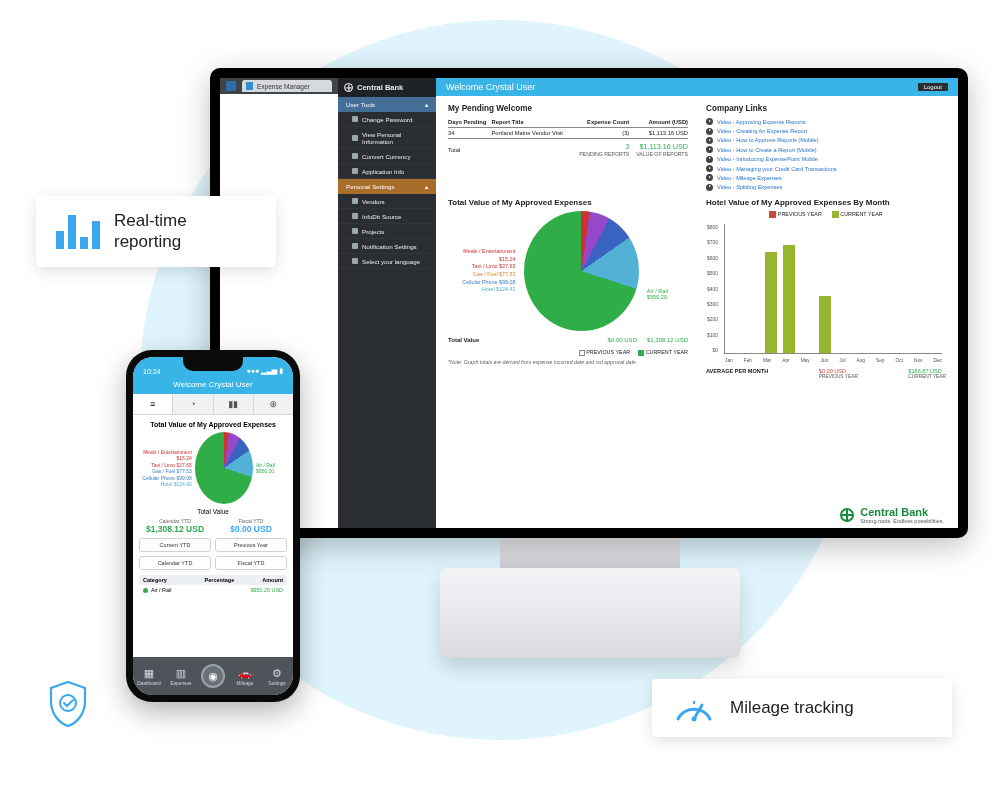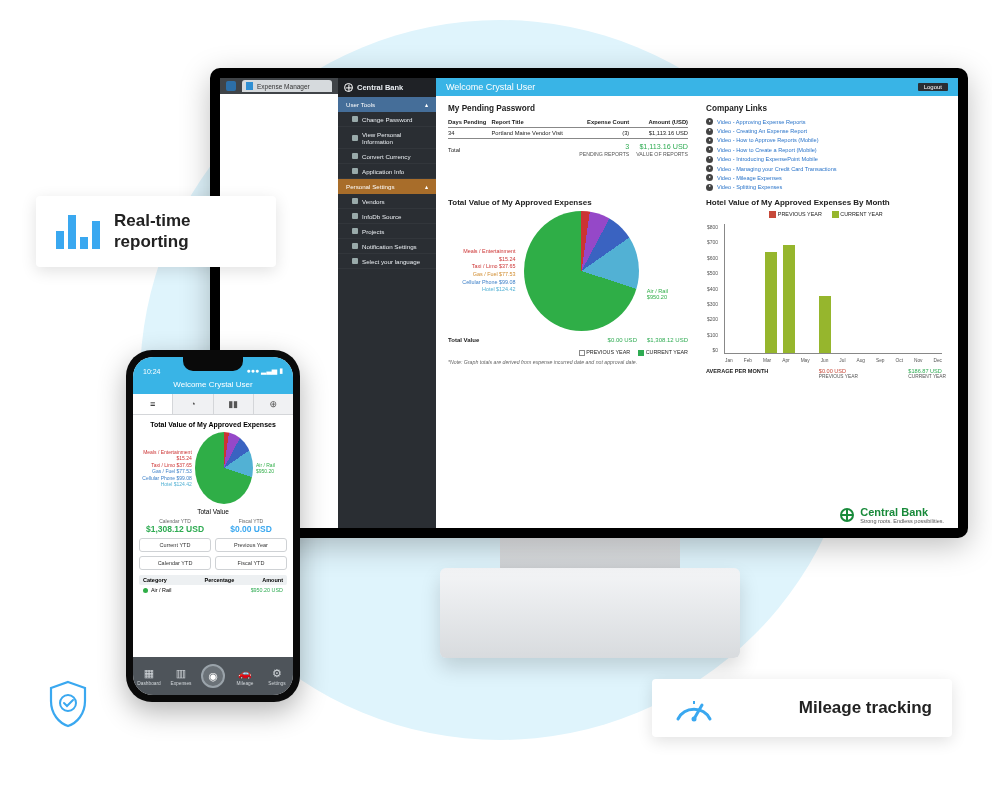--- a/index.html
+++ b/index.html
@@ -30,21 +30,21 @@
     box-shadow: 0 4px 16px rgba(0,0,0,0.12);
     display: flex;
     align-items: center;
     padding: 14px 20px;
     gap: 14px;
     z-index: 30;
   }
   .feature-card .icon { flex: 0 0 auto; }
   .feature-card .label {
     font-size: 17px;
-    font-weight: 700;
+    font-weight: 400;
     color: #222;
     line-height: 1.25;
   }
 
   
   .bar-icon { display: flex; align-items: flex-end; gap: 4px; height: 36px; }
   .bar-icon span { width: 8px; background: #3aa8f0; }
 
   
   .gauge-icon svg { display: block; }
@@ -363,21 +363,21 @@
 <div class="feature-card" style="left:36px; top:196px; width:240px;">
   <div class="icon bar-icon">
     <span style="height:18px;"></span>
     <span style="height:34px;"></span>
     <span style="height:12px;"></span>
     <span style="height:28px;"></span>
   </div>
   <div class="label">Real-time reporting</div>
 </div>
 
-<div class="feature-card" style="right:40px; bottom:48px; width:300px;justify-content:space-between;">
+<div class="feature-card" style="right:40px; bottom:48px; width:300px;">
   <div class="icon gauge-icon">
     <svg width="44" height="30" viewBox="0 0 44 30">
       <path d="M6 26 A18 18 0 0 1 38 26" fill="none" stroke="#3aa8f0" stroke-width="3" stroke-linecap="round"></path>
       <line x1="22" y1="26" x2="30" y2="12" stroke="#3aa8f0" stroke-width="3" stroke-linecap="round"></line>
       <circle cx="22" cy="26" r="2.5" fill="#3aa8f0"></circle>
       <line x1="8" y1="22" x2="11" y2="20" stroke="#3aa8f0" stroke-width="2"></line>
       <line x1="36" y1="22" x2="33" y2="20" stroke="#3aa8f0" stroke-width="2"></line>
       <line x1="22" y1="8" x2="22" y2="11" stroke="#3aa8f0" stroke-width="2"></line>
     </svg>
   </div>
@@ -458,21 +458,21 @@
 
       <div class="main">
         <div class="welcome-bar">
           <span>Welcome Crystal User</span>
           <span class="logout">Logout</span>
         </div>
 
         <div class="dash">
 
           <div class="panel pending">
-            <h3>My Pending Password</h3>
+            <h3>My Pending Welcome</h3>
             <table>
               <tbody>
                   <tr>
                 <th>Days Pending</th>
                 <th>Report Title</th>
                 <th class="right">Expense Count</th>
                 <th class="right">Amount (USD)</th>
               </tr>
               <tr>
                 <td>34</td>

